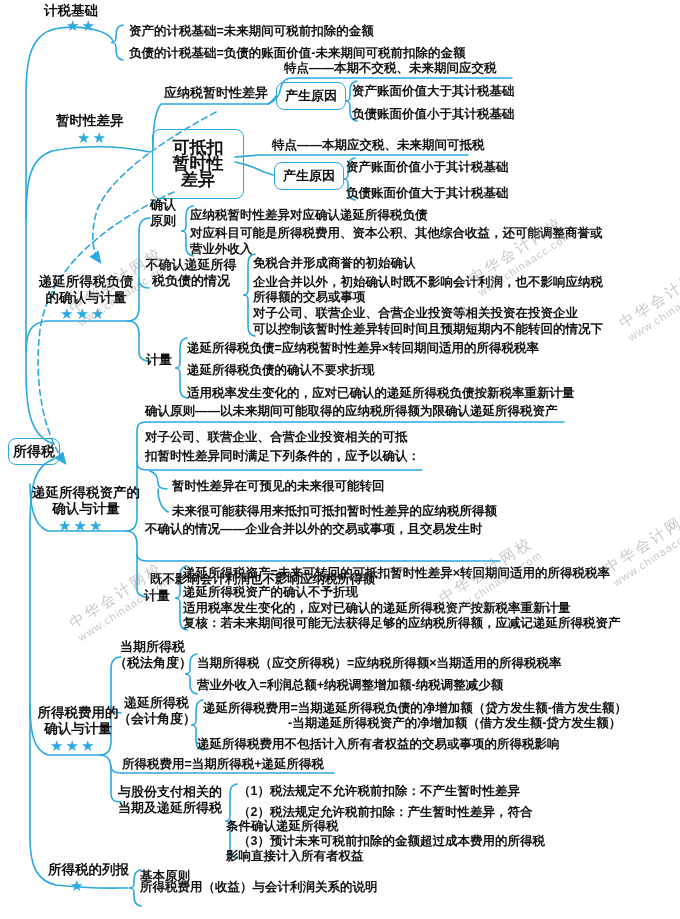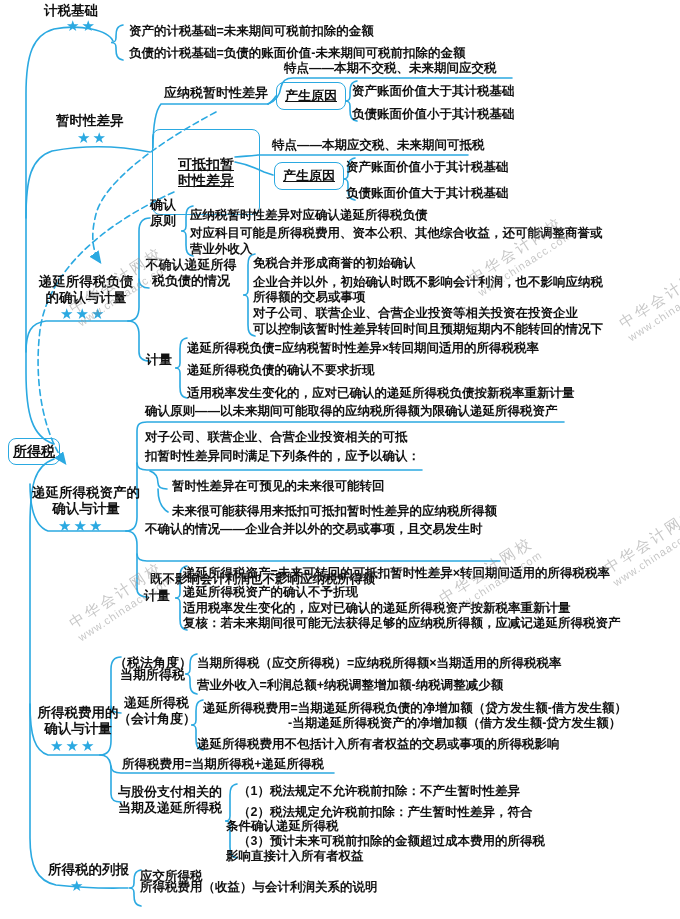--- a/index.html
+++ b/index.html
@@ -5,21 +5,21 @@
   html,body{margin:0;padding:0;background:#fff;}
   #canvas{position:relative;width:680px;height:919px;background:#fff;overflow:hidden;
           font-family:"Liberation Sans","DejaVu Sans",sans-serif;color:#111;}
   svg.lines{position:absolute;left:0;top:0;z-index:0;}
   .t{position:absolute;white-space:nowrap;font-size:12.5px;line-height:16px;font-weight:600;color:#111;z-index:2;}
   .lb{font-size:13px;font-weight:700;}
   .lb2{font-size:13.5px;font-weight:700;}
   .blk{white-space:normal;text-align:center;line-height:16px;}
   .stars{position:absolute;color:#2BA9E1;font-size:15px;letter-spacing:2px;z-index:2;font-weight:400;}
   .box{position:absolute;border:1.6px solid #2BA9E1;border-radius:8px;display:flex;align-items:center;
-       justify-content:center;font-weight:700;z-index:2;color:#111;background:transparent;text-decoration:underline;}
+       justify-content:center;font-weight:700;z-index:2;color:#111;background:transparent;}
   .wm{position:absolute;width:160px;transform:rotate(-33deg);text-align:center;color:#8f8f8f;
       opacity:.5;z-index:3;pointer-events:none;font-weight:400;}
   .wm .w1{font-size:15px;letter-spacing:3px;line-height:18px;}
   .wm .w2{font-size:11px;letter-spacing:1px;line-height:14px;}
 </style>
 </head>
 <body>
 
 <div id="canvas">
 
@@ -78,21 +78,21 @@
 
   <div class="t lb2" style="left:56px;top:113px;">暂时性差异</div>
   <div class="stars" style="left:77px;top:129px;">★★</div>
 
   <div class="t lb" style="left:164px;top:85px;">应纳税暂时性差异</div>
   <div class="t" style="left:284px;top:60px;">特点——本期不交税、未来期间应交税</div>
   <div class="box" style="left:276px;top:82px;width:68px;height:26px;font-size:13px;">产生原因</div>
   <div class="t" style="left:352px;top:83px;">资产账面价值大于其计税基础</div>
   <div class="t" style="left:352px;top:106px;">负债账面价值小于其计税基础</div>
 
-  <div class="box blk" style="left:152px;top:129px;width:82px;height:60px;font-size:14px;padding:12px;">
+  <div class="box blk" style="left:152px;top:129px;width:82px;height:60px;font-size:17px;padding:4px;">
     <span style="width:56px;display:inline-block;" class="blk">可抵扣暂时性差异</span>
   </div>
   <div class="t" style="left:272px;top:137px;">特点——本期应交税、未来期间可抵税</div>
   <div class="box" style="left:274px;top:162px;width:68px;height:26px;font-size:13px;">产生原因</div>
   <div class="t" style="left:346px;top:159px;">资产账面价值小于其计税基础</div>
   <div class="t" style="left:346px;top:185px;">负债账面价值大于其计税基础</div>
 
   <div class="t lb2 blk" style="left:33px;top:274px;width:106px;">递延所得税负债的确认与计量</div>
   <div class="stars" style="left:60px;top:305px;">★★★</div>
 
@@ -124,21 +124,21 @@
   <div class="t" style="left:150px;top:540px;margin-top:31px;">既不影响会计利润也不影响应纳税所得额</div>
   <div class="t lb" style="left:144px;top:588px;">计量</div>
   <div class="t" style="left:183px;top:565px;">递延所得税资产=未来可转回的可抵扣暂时性差异×转回期间适用的所得税税率</div>
   <div class="t" style="left:183px;top:584px;">递延所得税资产的确认不予折现</div>
   <div class="t" style="left:183px;top:600px;">适用税率发生变化的，应对已确认的递延所得税资产按新税率重新计量</div>
   <div class="t" style="left:183px;top:615px;">复核：若未来期间很可能无法获得足够的应纳税所得额，应减记递延所得税资产</div>
 
   <div class="t lb2 blk" style="left:34px;top:705px;width:88px;">所得税费用的确认与计量</div>
   <div class="stars" style="left:50px;top:737px;">★★★</div>
 
-  <div class="t lb" style="left:120px;top:639px;margin-top:28px;">当期所得税</div>
+  <div class="t lb" style="left:120px;top:639px;">当期所得税</div>
   <div class="t lb" style="left:114px;top:655px;">（税法角度）</div>
   <div class="t" style="left:197px;top:655px;">当期所得税（应交所得税）=应纳税所得额×当期适用的所得税税率</div>
   <div class="t" style="left:197px;top:677px;">营业外收入=利润总额+纳税调整增加额-纳税调整减少额</div>
 
   <div class="t lb" style="left:124px;top:695px;">递延所得税</div>
   <div class="t lb" style="left:118px;top:711px;">（会计角度）</div>
   <div class="t" style="left:203px;top:700px;">递延所得税费用=当期递延所得税负债的净增加额（贷方发生额-借方发生额）</div>
   <div class="t" style="left:288px;top:715px;">-当期递延所得税资产的净增加额（借方发生额-贷方发生额）</div>
   <div class="t" style="left:197px;top:736px;">递延所得税费用不包括计入所有者权益的交易或事项的所得税影响</div>
 
@@ -147,21 +147,21 @@
   <div class="t lb" style="left:118px;top:784px;">与股份支付相关的</div>
   <div class="t lb" style="left:118px;top:800px;">当期及递延所得税</div>
   <div class="t" style="left:238px;top:783px;">（1）税法规定不允许税前扣除：不产生暂时性差异</div>
   <div class="t" style="left:238px;top:804px;">（2）税法规定允许税前扣除：产生暂时性差异，符合</div>
   <div class="t" style="left:226px;top:818px;">条件确认递延所得税</div>
   <div class="t" style="left:238px;top:833px;">（3）预计未来可税前扣除的金额超过成本费用的所得税</div>
   <div class="t" style="left:226px;top:848px;">影响直接计入所有者权益</div>
 
   <div class="t lb2" style="left:48px;top:862px;">所得税的列报</div>
   <div class="stars" style="left:70px;top:877px;">★</div>
-  <div class="t" style="left:140px;top:868px;">应交所得税</div>
+  <div class="t" style="left:140px;top:868px;">基本原则</div>
   <div class="t" style="left:140px;top:879px;">所得税费用（收益）与会计利润关系的说明</div>
 
   <div class="wm" style="left:40px;top:270px;">
     <div class="w1">中华会计网校</div>
     <div class="w2">www.chinaacc.com</div>
   </div>
   <div class="wm" style="left:440px;top:240px;">
     <div class="w1">中华会计网校</div>
     <div class="w2">www.chinaacc.com</div>
   </div>

